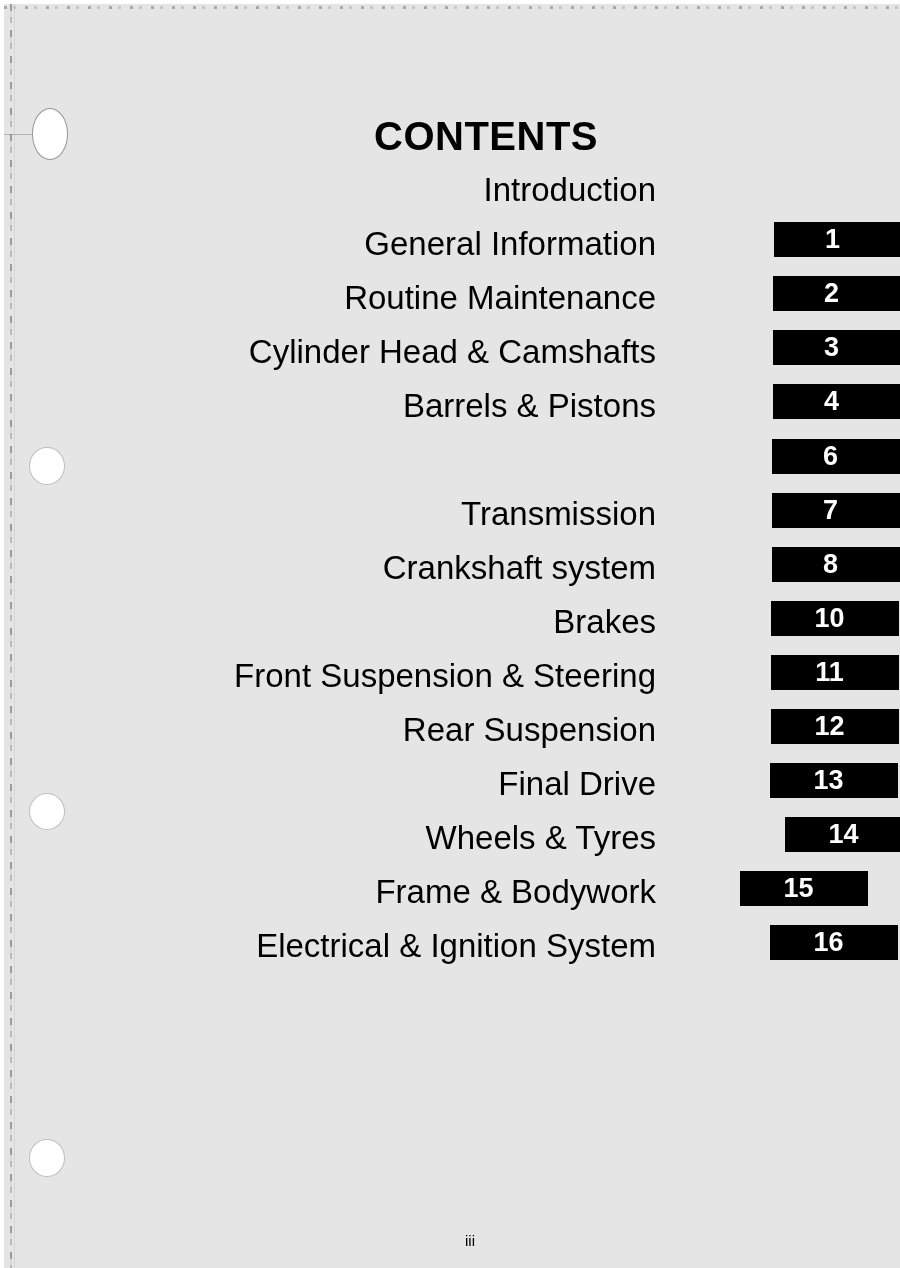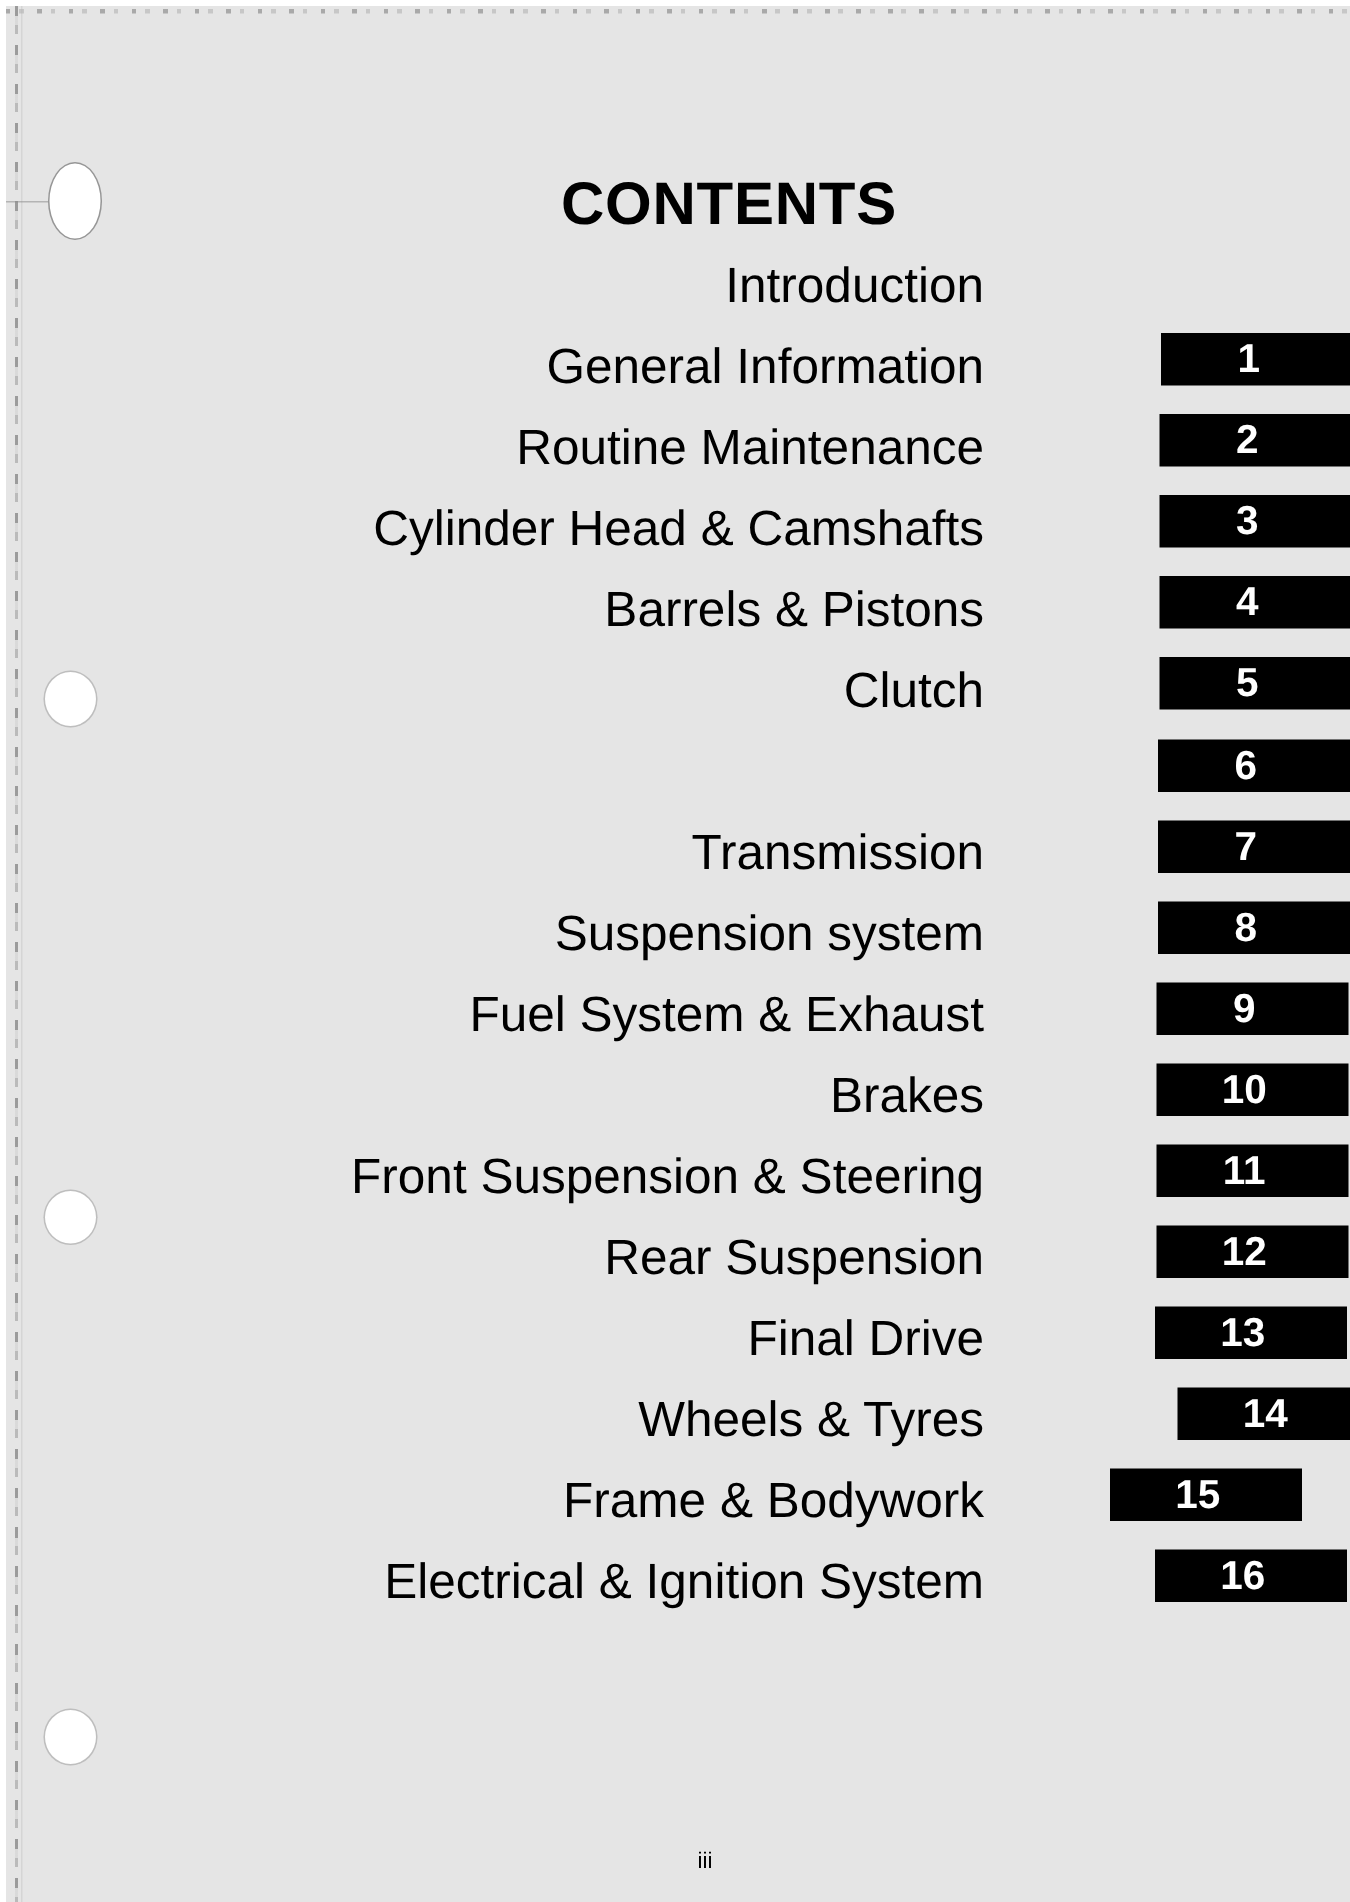--- a/index.html
+++ b/index.html
@@ -194,46 +194,34 @@
           <div class="toc-tab-number">3</div>
         </div>
       </div>
       <div class="toc-row">
         <div class="toc-label">Barrels &amp; Pistons</div>
         <div class="toc-tab" style="left: 769px; top: 1px;">
           <div class="toc-tab-number">4</div>
         </div>
       </div>
       <div class="toc-row">
-        <div class="toc-label">Clutch</div>
-        <div class="toc-tab" style="left: 769px; top: 1px;">
-          <div class="toc-tab-number">5</div>
-        </div>
-      </div>
-      <div class="toc-row">
         <div class="toc-tab" style="left: 768px; top: 2px;">
           <div class="toc-tab-number">6</div>
         </div>
       </div>
       <div class="toc-row">
         <div class="toc-label">Transmission</div>
         <div class="toc-tab" style="left: 768px; top: 2px;">
           <div class="toc-tab-number">7</div>
         </div>
       </div>
       <div class="toc-row">
-        <div class="toc-label">Suspension system</div>
+        <div class="toc-label">Crankshaft system</div>
         <div class="toc-tab" style="left: 768px; top: 2px;">
           <div class="toc-tab-number">8</div>
-        </div>
-      </div>
-      <div class="toc-row">
-        <div class="toc-label">Fuel System &amp; Exhaust</div>
-        <div class="toc-tab" style="left: 767px; top: 2px;">
-          <div class="toc-tab-number">9</div>
         </div>
       </div>
       <div class="toc-row">
         <div class="toc-label">Brakes</div>
         <div class="toc-tab" style="left: 767px; top: 2px;">
           <div class="toc-tab-number">10</div>
         </div>
       </div>
       <div class="toc-row">
         <div class="toc-label">Front Suspension &amp; Steering</div>

